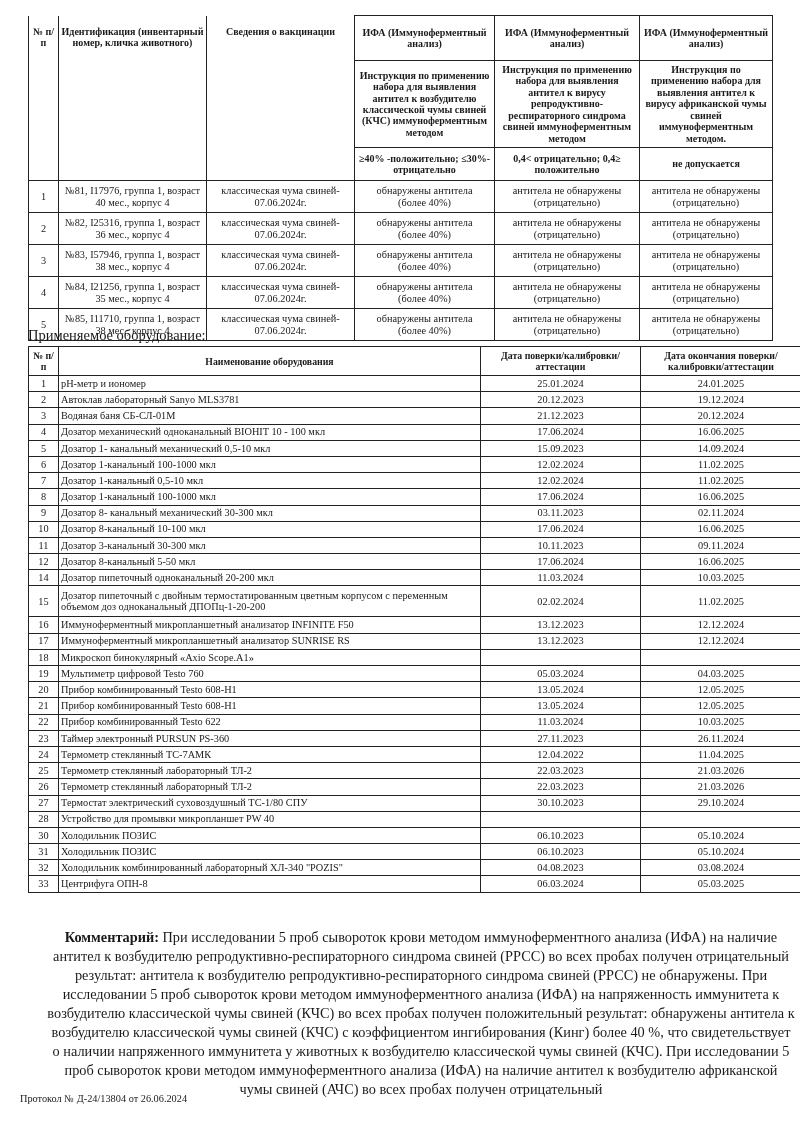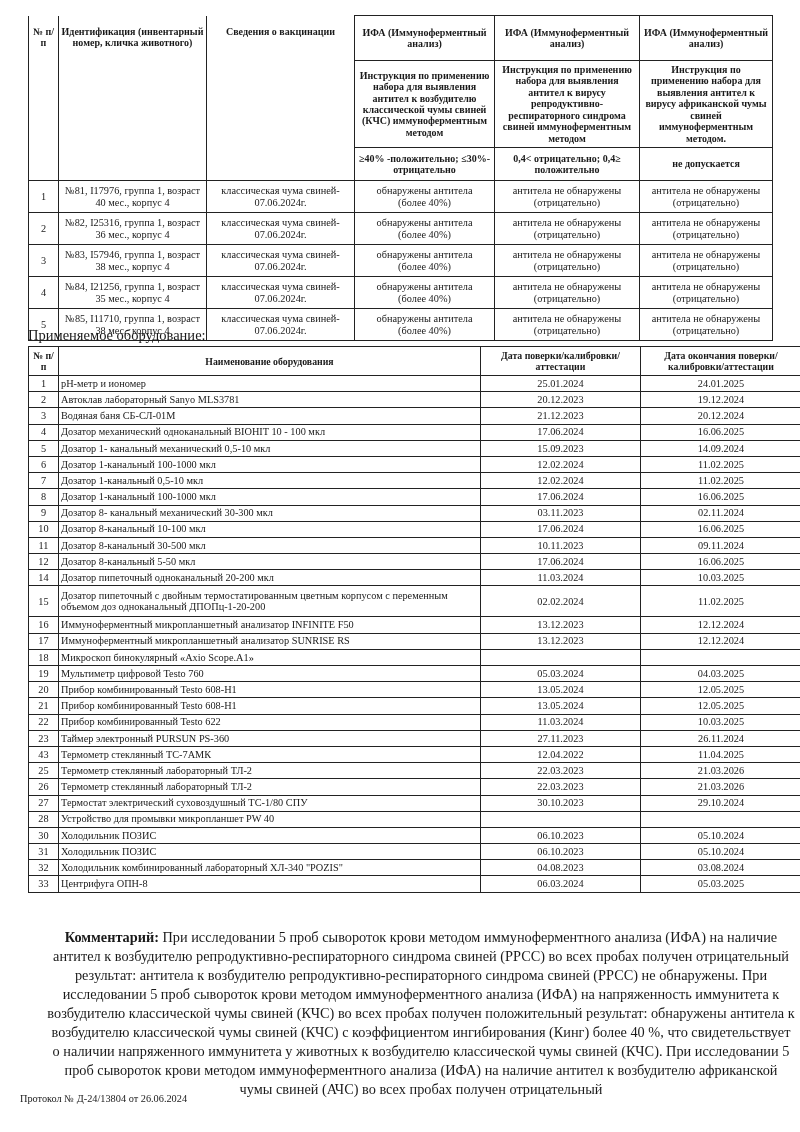--- a/index.html
+++ b/index.html
@@ -199,21 +199,21 @@
 
     <tr>
       <td>10</td>
       <td class="name">Дозатор 8-канальный 10-100 мкл</td>
       <td>17.06.2024</td>
       <td>16.06.2025</td>
     </tr>
 
     <tr>
       <td>11</td>
-      <td class="name">Дозатор 8-канальный 30-500 мкл</td>
+      <td class="name">Дозатор 3-канальный 30-300 мкл</td>
       <td>10.11.2023</td>
       <td>09.11.2024</td>
     </tr>
 
     <tr>
       <td>12</td>
       <td class="name">Дозатор 8-канальный 5-50 мкл</td>
       <td>17.06.2024</td>
       <td>16.06.2025</td>
     </tr>
@@ -283,21 +283,21 @@
     </tr>
 
     <tr>
       <td>23</td>
       <td class="name">Таймер электронный PURSUN PS-360</td>
       <td>27.11.2023</td>
       <td>26.11.2024</td>
     </tr>
 
     <tr>
-      <td>43</td>
+      <td>24</td>
       <td class="name">Термометр стеклянный ТС-7АМК</td>
       <td>12.04.2022</td>
       <td>11.04.2025</td>
     </tr>
 
     <tr>
       <td>25</td>
       <td class="name">Термометр стеклянный лабораторный ТЛ-2</td>
       <td>22.03.2023</td>
       <td>21.03.2026</td>

